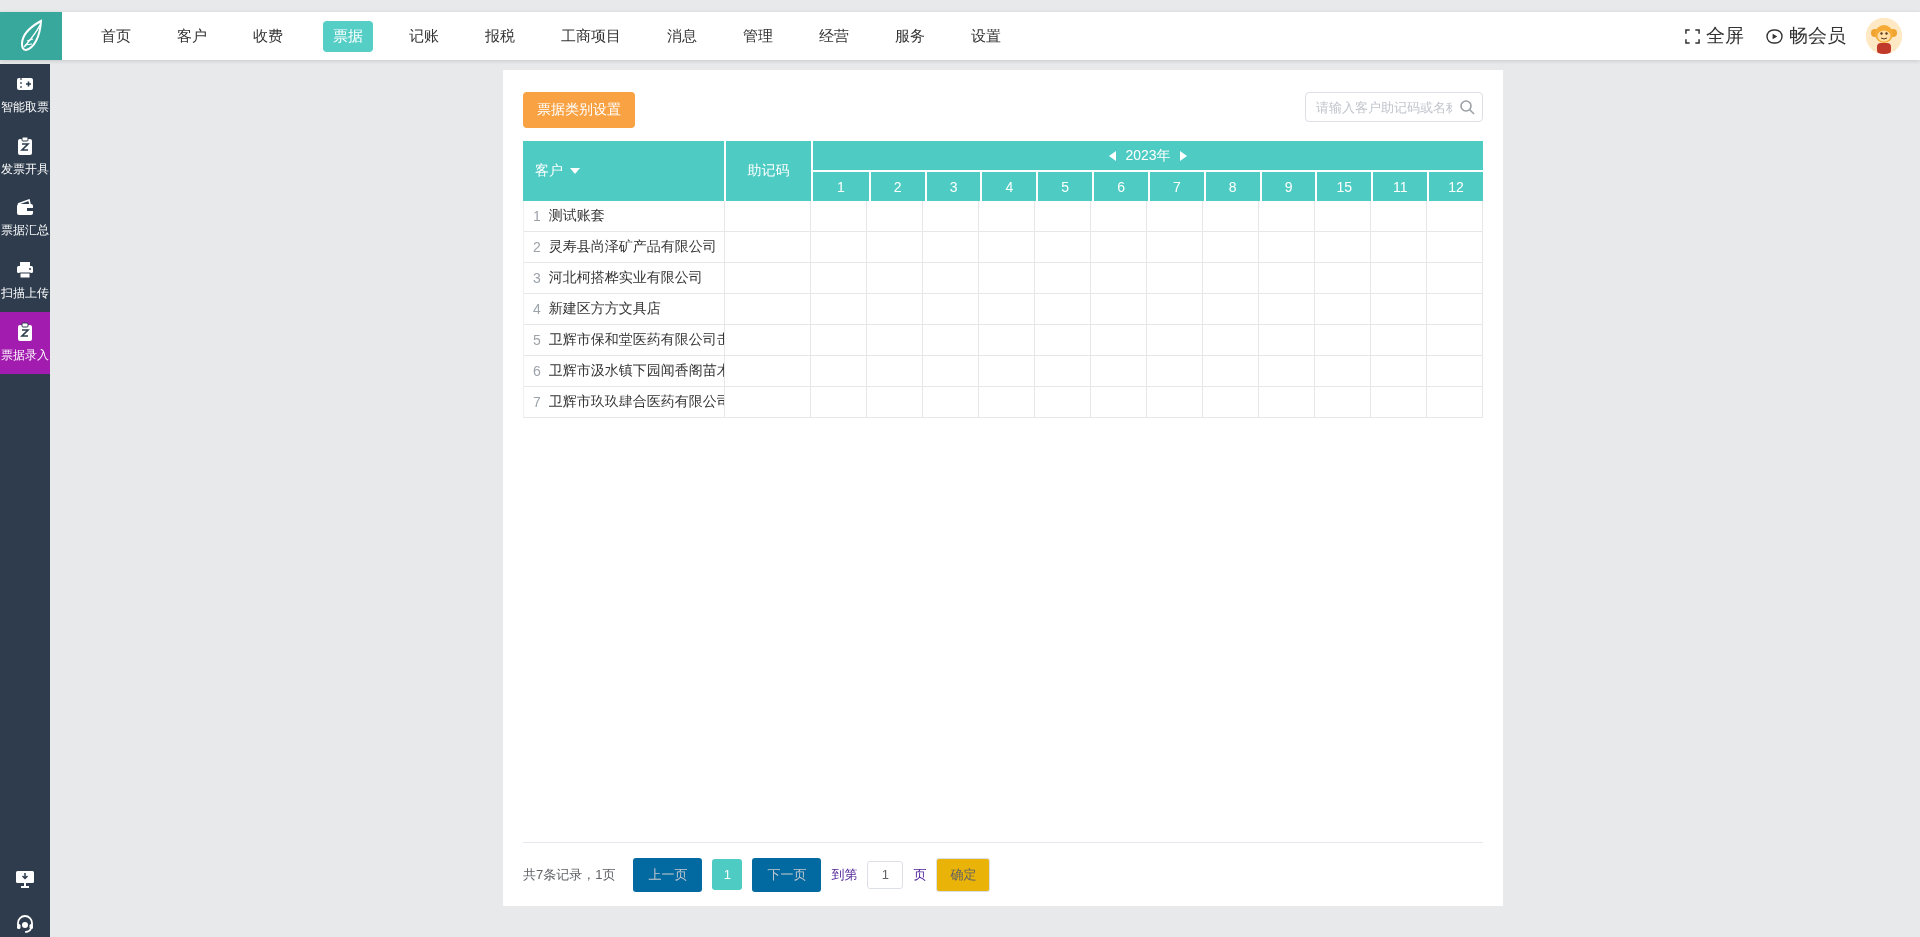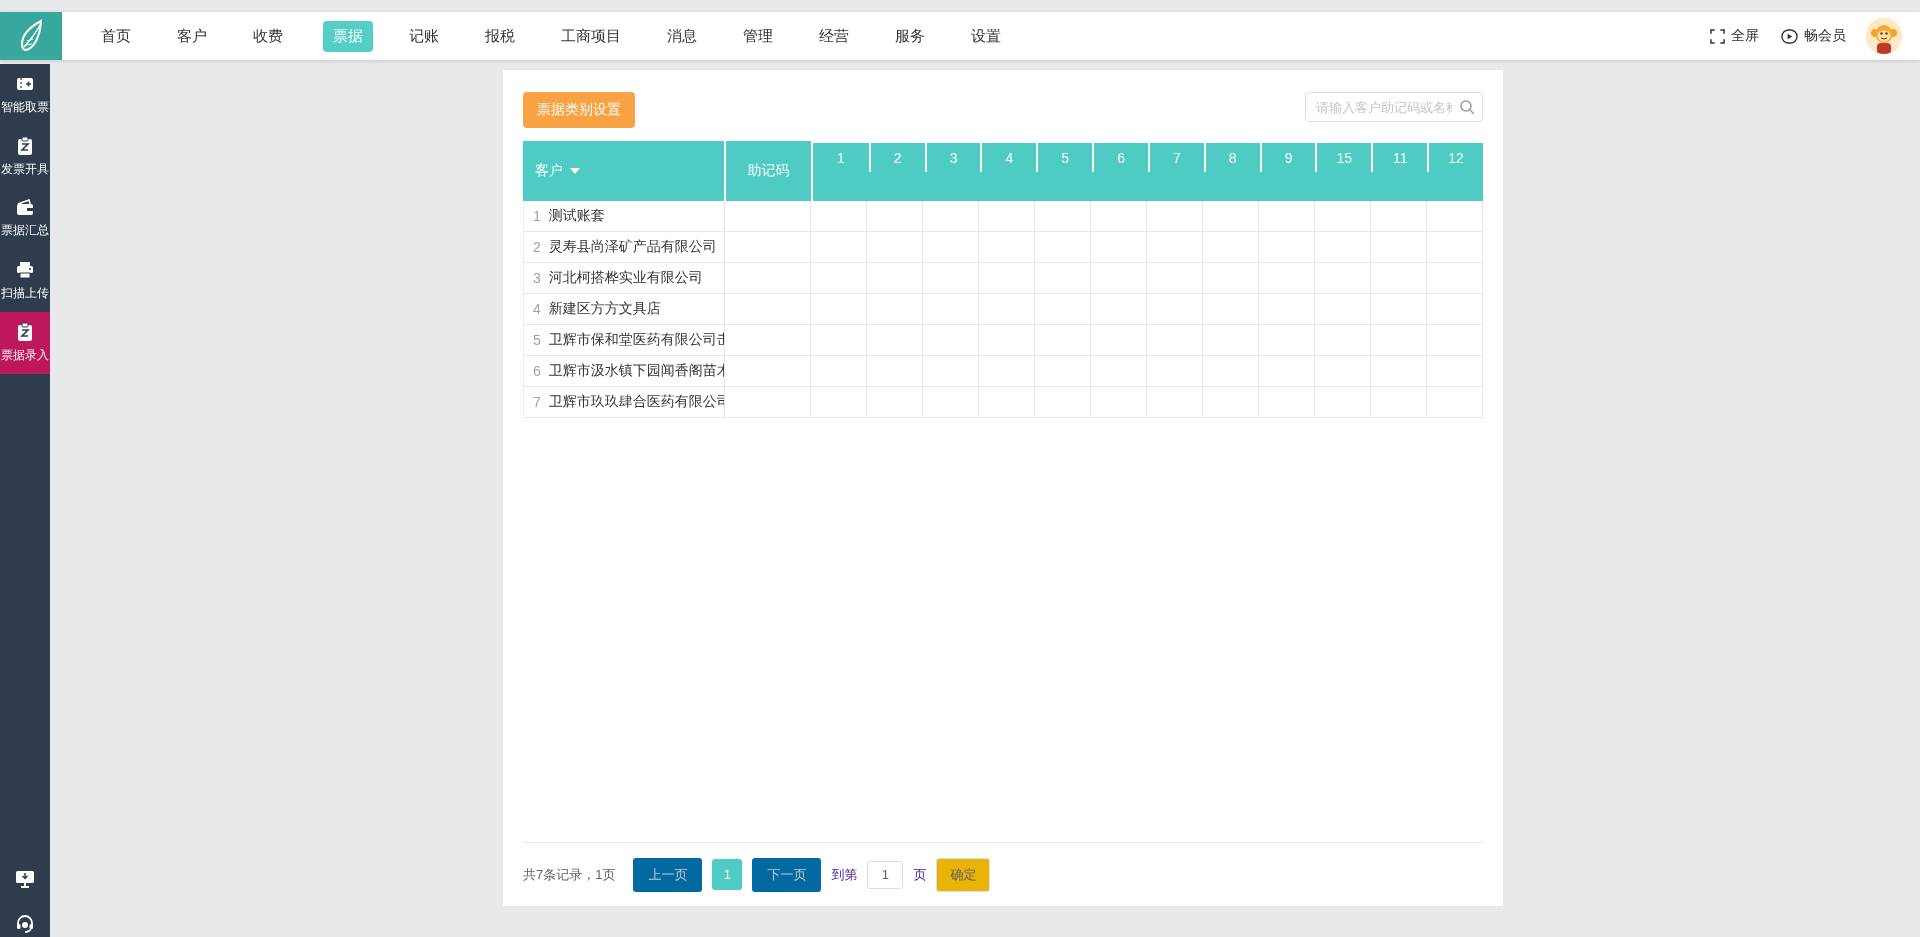--- a/index.html
+++ b/index.html
@@ -7,29 +7,29 @@
     font-family:"Liberation Sans","DejaVu Sans",sans-serif; background:#e8e9eb; }
 
   
   .topbar { position:fixed; top:12px; left:0; width:1920px; height:48px; background:#fff;
     display:flex; align-items:center; box-shadow:0 1px 4px rgba(0,0,0,.14); z-index:20; }
   .logo { width:62px; height:48px; background:#38a89d; display:flex; align-items:center; justify-content:center; flex:0 0 62px; }
   .nav { display:flex; align-items:center; margin-left:16px; }
   .nav-item { font-size:15px; color:#333; padding:6px 10px; margin:0 13px; cursor:pointer; border-radius:4px; white-space:nowrap; }
   .nav-item.active { background:#55cec6; color:#fff;margin-left:17px; }
   .top-right { margin-left:auto; display:flex; align-items:center; margin-right:18px; }
-  .top-link { display:flex; align-items:center; gap:6px; font-size:14px; color:#333; margin-left:22px; cursor:pointer; }
+  .top-link { display:flex; align-items:center; gap:6px; font-size:19px; color:#333; margin-left:22px; cursor:pointer; }
   .avatar { width:36px; height:36px; border-radius:50%; margin-left:20px; overflow:hidden; background:#ffe3b0; cursor:pointer; }
 
   
   .sidebar { position:fixed; left:0; top:64px; width:50px; height:889px; background:#2e3c4d;
     display:flex; flex-direction:column; z-index:15; }
   .side-item { height:62px; display:flex; flex-direction:column; align-items:center; justify-content:center;
     gap:5px; color:#fff; font-size:12px; cursor:pointer; }
-  .side-item.active { background:#be185d; }
+  .side-item.active { background:#a21caf; }
   .side-spacer { flex:1; }
   .side-mini { height:44px; display:flex; align-items:center; justify-content:center; cursor:pointer; }
   .side-mini:last-child { margin-bottom:8px; }
 
   
   .main { margin-left:86px; padding-top:48px; height:762px; }
   .card { position:relative; width:1000px; height:836px; margin:22px auto 0; background:#fff; }
 
   .toolbar { display:flex; justify-content:space-between; align-items:flex-start; padding:22px 20px 0; }
   .btn-orange { background:#f8a243; color:#fff; border:none; border-radius:4px;
@@ -211,20 +211,25 @@
     </div>
 
     <div class="table">
       <div class="thead">
         <div class="th-cust">
           <span>客户</span>
           <span class="caret-down"></span>
         </div>
         <div class="th-mn">助记码</div>
         <div class="th-months">
+          <div class="year-row">
+            <span class="tri-left"></span>
+            <span>2023年</span>
+            <span class="tri-right"></span>
+          </div>
           <div class="month-row">
             <div class="th-m">1</div>
             <div class="th-m">2</div>
             <div class="th-m">3</div>
             <div class="th-m">4</div>
             <div class="th-m">5</div>
             <div class="th-m">6</div>
             <div class="th-m">7</div>
             <div class="th-m">8</div>
             <div class="th-m">9</div>

